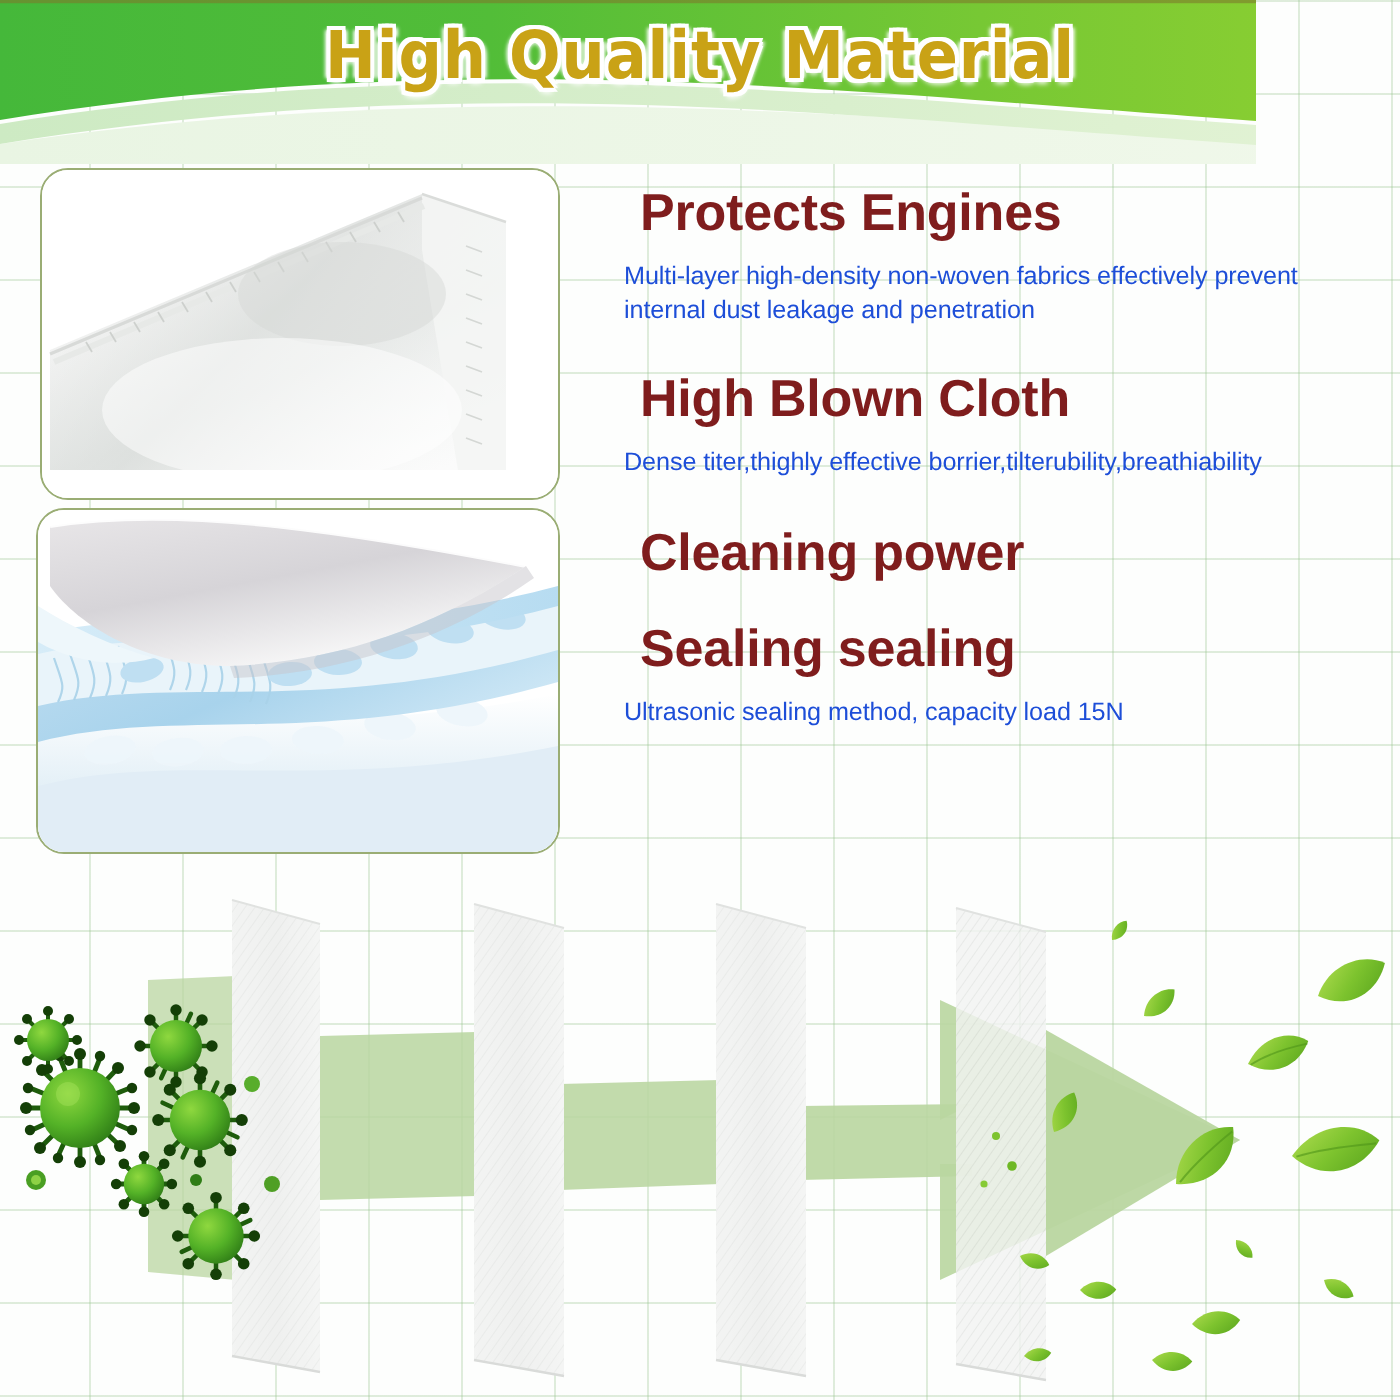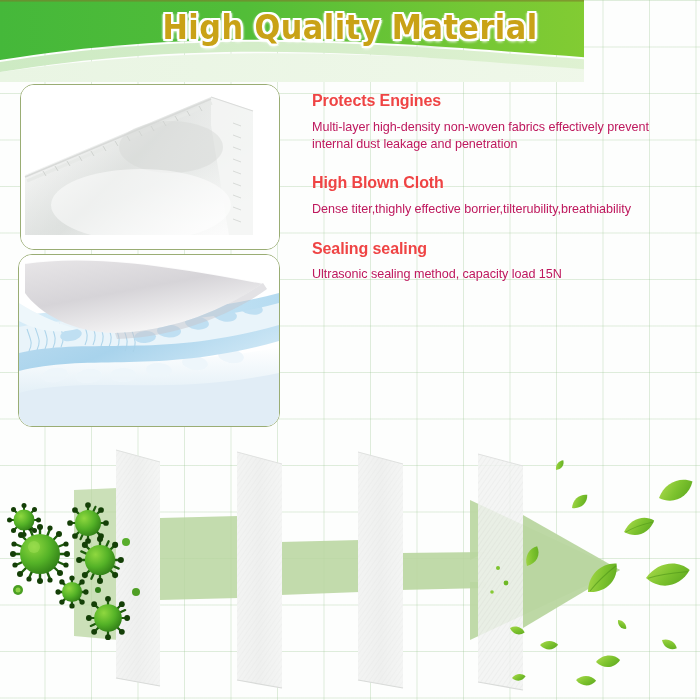--- a/index.html
+++ b/index.html
@@ -17,21 +17,21 @@
     position:absolute;left:0;top:0;width:700px;height:700px;
     background-image:
       linear-gradient(to right, rgba(150,196,140,.30) 1px, transparent 1px),
       linear-gradient(to bottom, rgba(150,196,140,.30) 1px, transparent 1px);
     background-size:46.5px 46.5px;
     background-position:-2px 0px;
     pointer-events:none;
   }
   
   .header{
-    position:absolute;left:0;top:0;width:584px;height:82px;overflow:hidden;
+    position:absolute;left:0;top:0;width:628px;height:82px;overflow:hidden;
   }
   .header svg{position:absolute;left:0;top:0;}
   .title{
     position:absolute;left:0;top:8px;width:700px;text-align:center;
     font-family:"DejaVu Sans","Liberation Sans",sans-serif;
     font-size:33px;font-weight:bold;letter-spacing:.5px;
     color:#c9a216;
     transform:scaleX(.92);
     -webkit-text-stroke:0px;
     text-shadow:
@@ -46,25 +46,25 @@
     border:1px solid #9aad74;
     border-radius:14px;
     overflow:hidden;
     background:#fff;
   }
   #box-fabric{left:20px;top:84px;width:258px;height:164px;}
   #box-layers{left:18px;top:254px;width:260px;height:171px;}
   
   .features{position:absolute;left:312px;top:92px;width:372px;}
   .feat-head{
-    color:#ef4444;font-size:16px;font-weight:bold;
-    letter-spacing:-.1px;margin:0 0 9px 0;line-height:1.1;
+    color:#7f1d1d;font-size:26px;font-weight:bold;
+    letter-spacing:-.1px;margin:0 0 9px 8px;line-height:1.1;
   }
   .feat-body{
-    color:#be185d;font-size:12.6px;line-height:1.42;margin:0;
+    color:#1d4ed8;font-size:12.6px;line-height:1.42;margin:0;
     letter-spacing:-.05px;
   }
   .feat-block{margin-bottom:18px;}
   .feat-block:last-child{margin-bottom:0;}
   #feat-1{margin-bottom:20px;}
   #feat-2{margin-bottom:21px;}
   #feat-3{margin-bottom:20px;}
   
   .filter-scene{position:absolute;left:0;top:440px;width:700px;height:260px;}
   .filter-scene svg{display:block;}
@@ -251,20 +251,21 @@
       <div class="feat-head">Protects Engines</div>
       <div class="feat-body">Multi-layer high-density non-woven fabrics effectively prevent internal dust leakage and penetration</div>
     </div>
 
     <div class="feat-block" id="feat-2">
       <div class="feat-head">High Blown Cloth</div>
       <div class="feat-body">Dense titer,thighly effective borrier,tilterubility,breathiability</div>
     </div>
 
     <div class="feat-block" id="feat-3">
+      <div class="feat-head">Cleaning power</div>
     </div>
 
     <div class="feat-block" id="feat-4">
       <div class="feat-head">Sealing sealing</div>
       <div class="feat-body">Ultrasonic sealing method, capacity load 15N</div>
     </div>
 
   </div>
 
   <div class="filter-scene">

